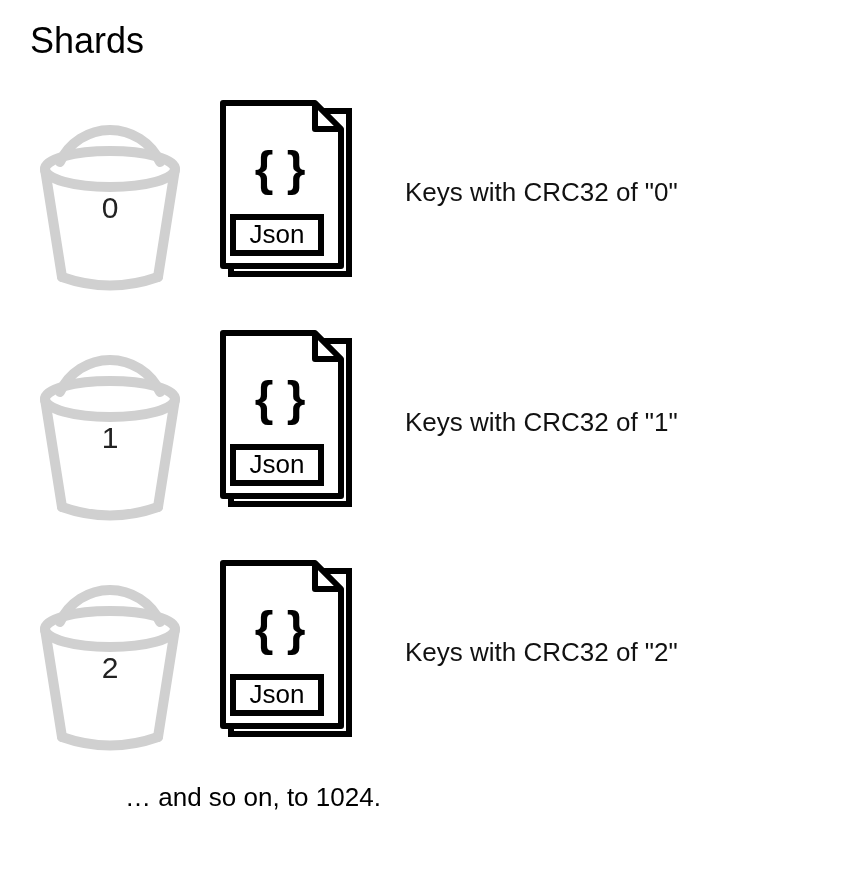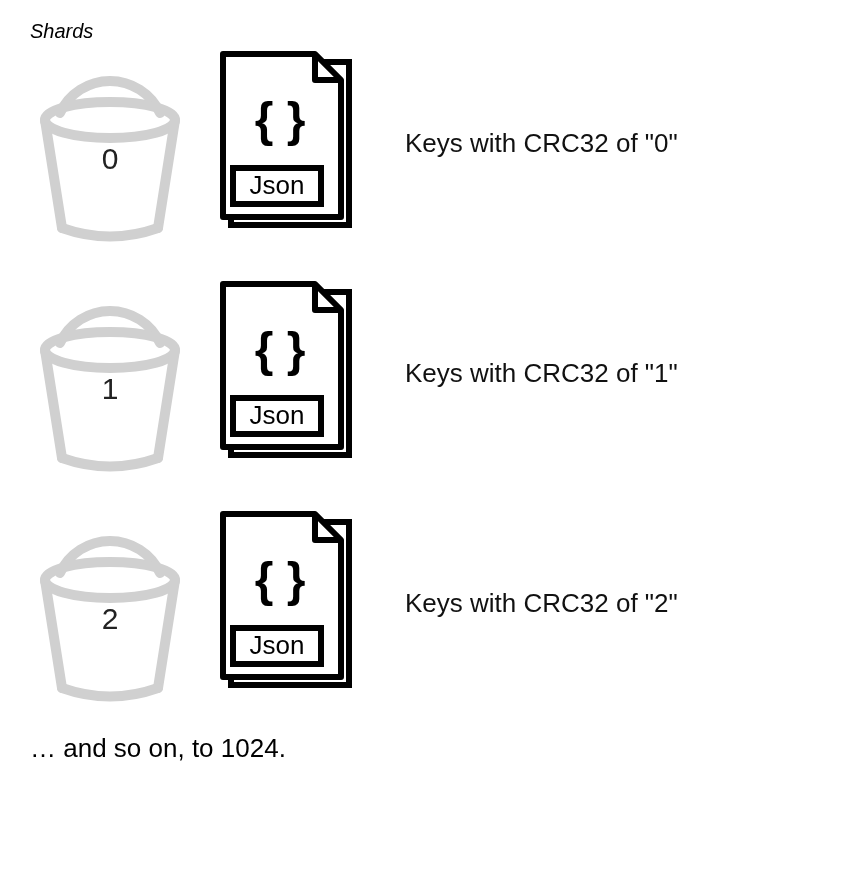--- a/index.html
+++ b/index.html
@@ -4,23 +4,23 @@
   <style>
     * { box-sizing: border-box; margin: 0; padding: 0; }
     body {
       font-family: Arial, Helvetica, sans-serif;
       background: #fff;
       color: #000;
       width: 858px;
       padding: 20px 30px;
     }
     .title {
-      font-size: 20px;
+      font-size: 36px;
+      margin-bottom: 30px;
       font-weight: normal;
-      font-style: italic;
     }
     .row {
       display: flex;
       align-items: center;
       gap: 25px;
       margin-bottom: 30px;
     }
     .bucket-wrap {
       width: 160px;
       height: 200px;
@@ -44,20 +44,21 @@
     .jsonfile-wrap svg { display: block; }
     .desc {
       font-size: 26px;
       color: #111;
       padding-left: 15px;
       white-space: nowrap;
     }
     .footer {
       font-size: 26px;
       margin-top: 25px;
+      margin-left: 95px;
     }
   </style>
 </head>
 <body>
 
 <h1 class="title">Shards</h1>
 
 <div class="row">
   <div class="bucket-wrap">
     <svg viewBox="0 0 160 200" width="160" height="200">

